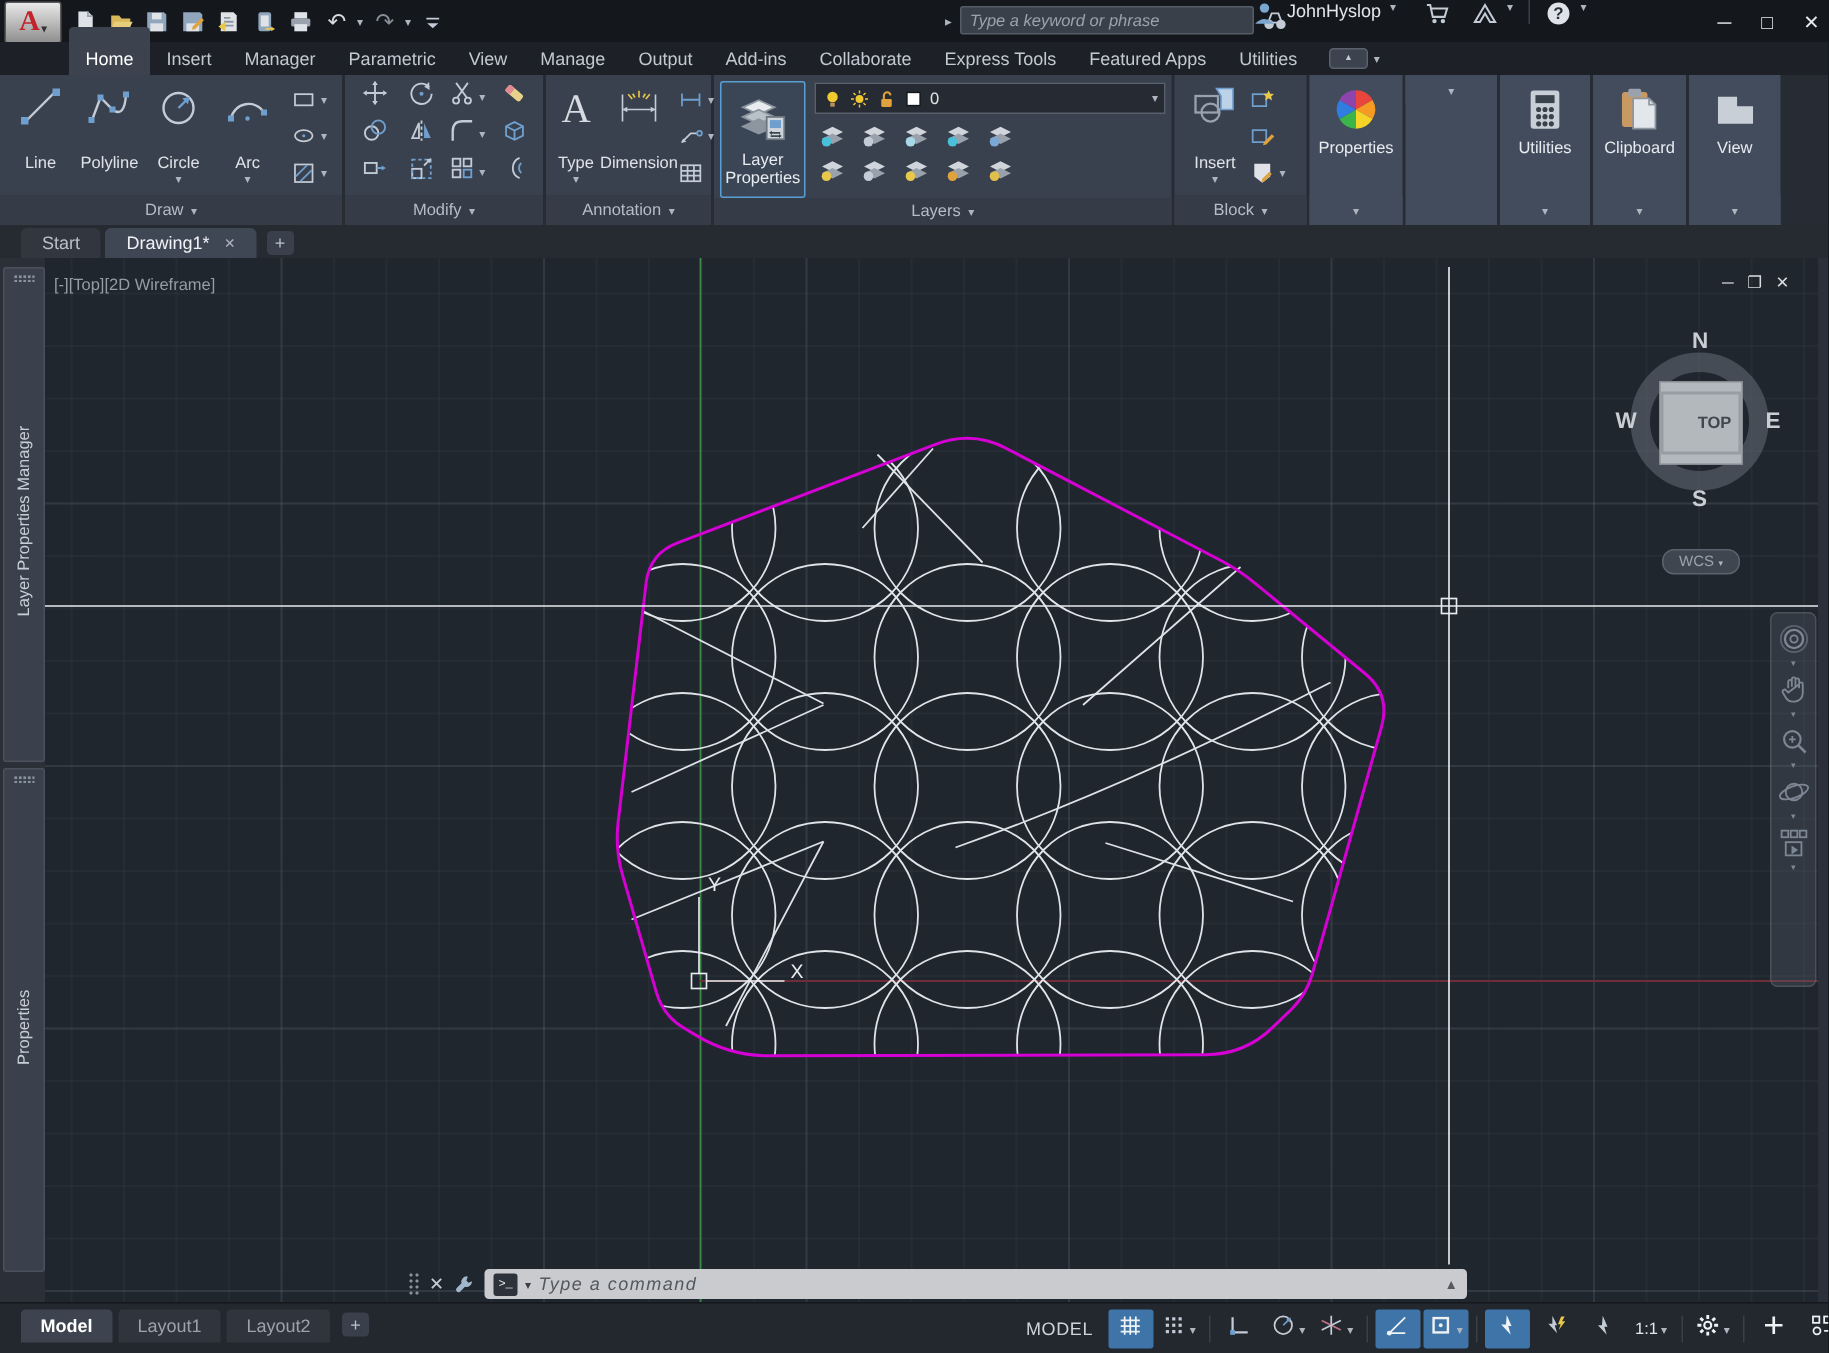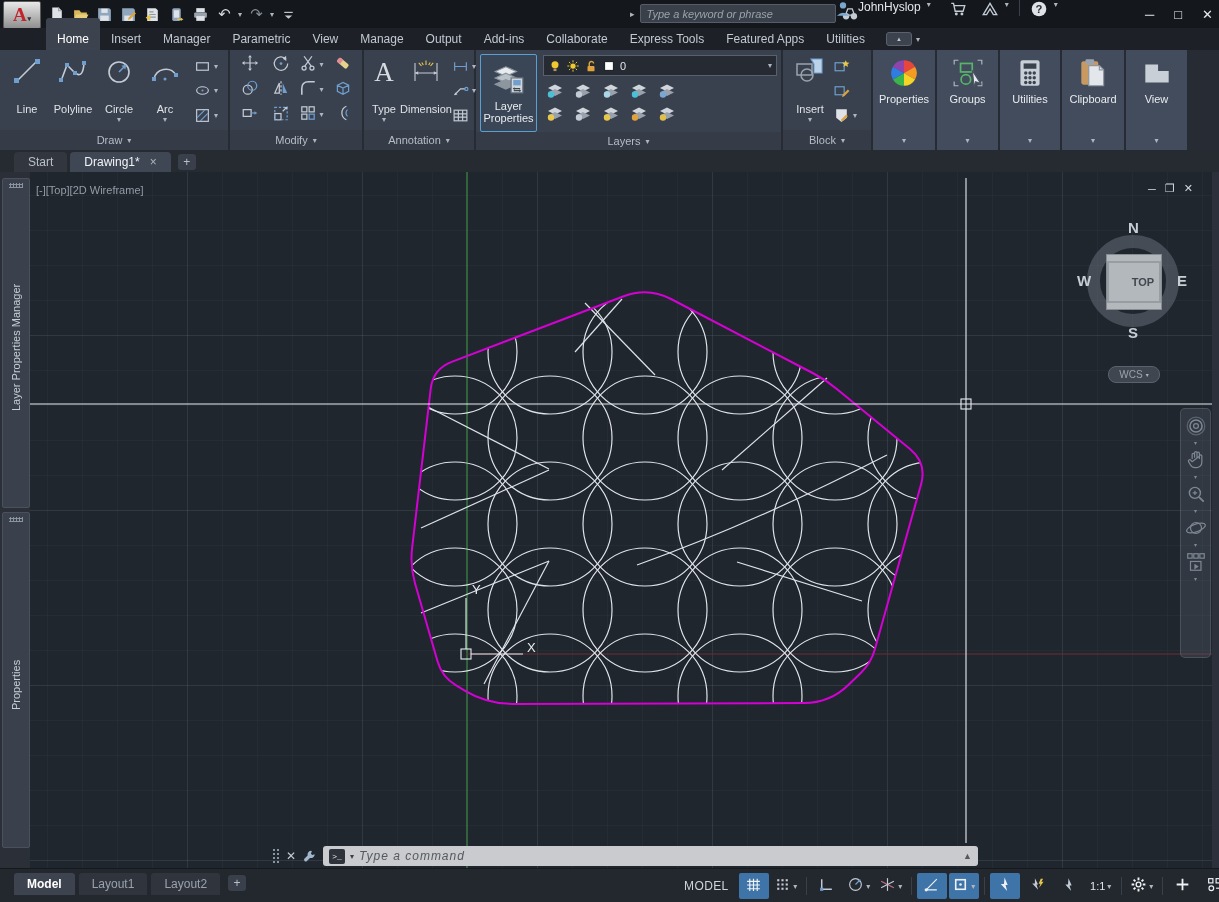--- a/index.html
+++ b/index.html
@@ -652,29 +652,20 @@
                 <path d="M16 16 L5.6 10 A12 12 0 0 1 16 4 Z" fill="#8e44ad"></path>
               </g>
             </svg></span>
         <span class="cp-label">Properties</span>
       </div>
       <div class="foot">
           <span class="dd">▾</span>
         </div>
     </div>
     <div class="panel collapsed" style="width:61px;">
-      <div class="content">
-        <span class="cp-icon"><svg xmlns="http://www.w3.org/2000/svg" viewBox="0 0 32 32" fill="none" stroke-width="1.1">
-              <path d="M7 4 H3 V8 M25 4 H29 V8 M3 24 V28 H7 M29 24 V28 H25" stroke="#aeb6c0"></path>
-              <rect x="9" y="7" width="11" height="8" stroke="#57b56b" stroke-width="1.6"></rect>
-              <circle cx="14" cy="22" r="4.5" stroke="#57b56b" stroke-width="1.6"></circle>
-              <path d="M20 13.5 L28 26 L23.2 24.3 L21.8 29 Z" fill="#e8ecf0" stroke="#4a5560"></path>
-            </svg></span>
-        <span class="cp-label">Groups</span>
-      </div>
       <div class="foot">
           <span class="dd">▾</span>
         </div>
     </div>
     <div class="panel collapsed" style="width:60px;">
       <div class="content">
         <span class="cp-icon"><svg xmlns="http://www.w3.org/2000/svg" viewBox="0 0 32 32" fill="none" stroke-width="1.1">
               <rect x="7" y="4" width="18" height="24" rx="2" fill="#c9cfd6" stroke="none"></rect>
               <rect x="10" y="7" width="12" height="5" fill="#3a424c" stroke="none"></rect>
               <g fill="#3a424c" stroke="none">

